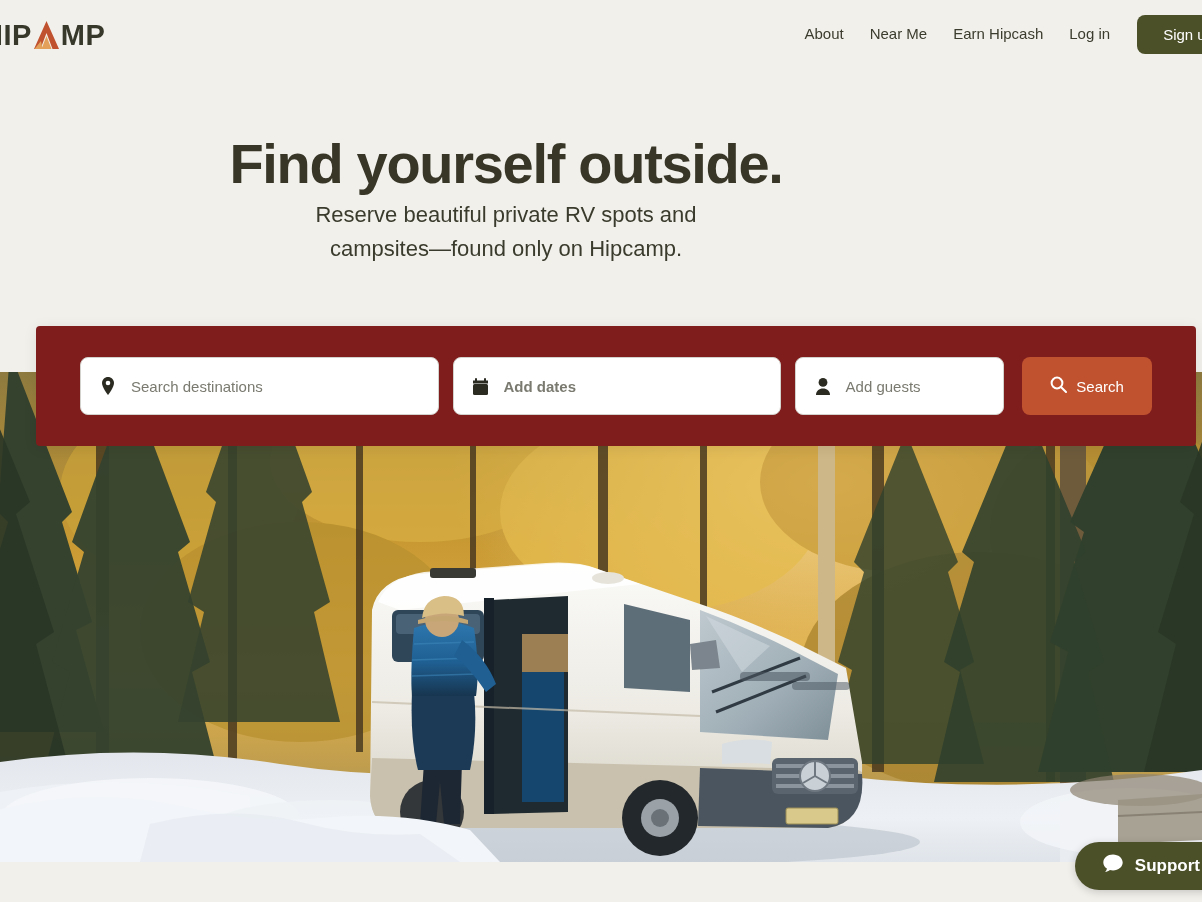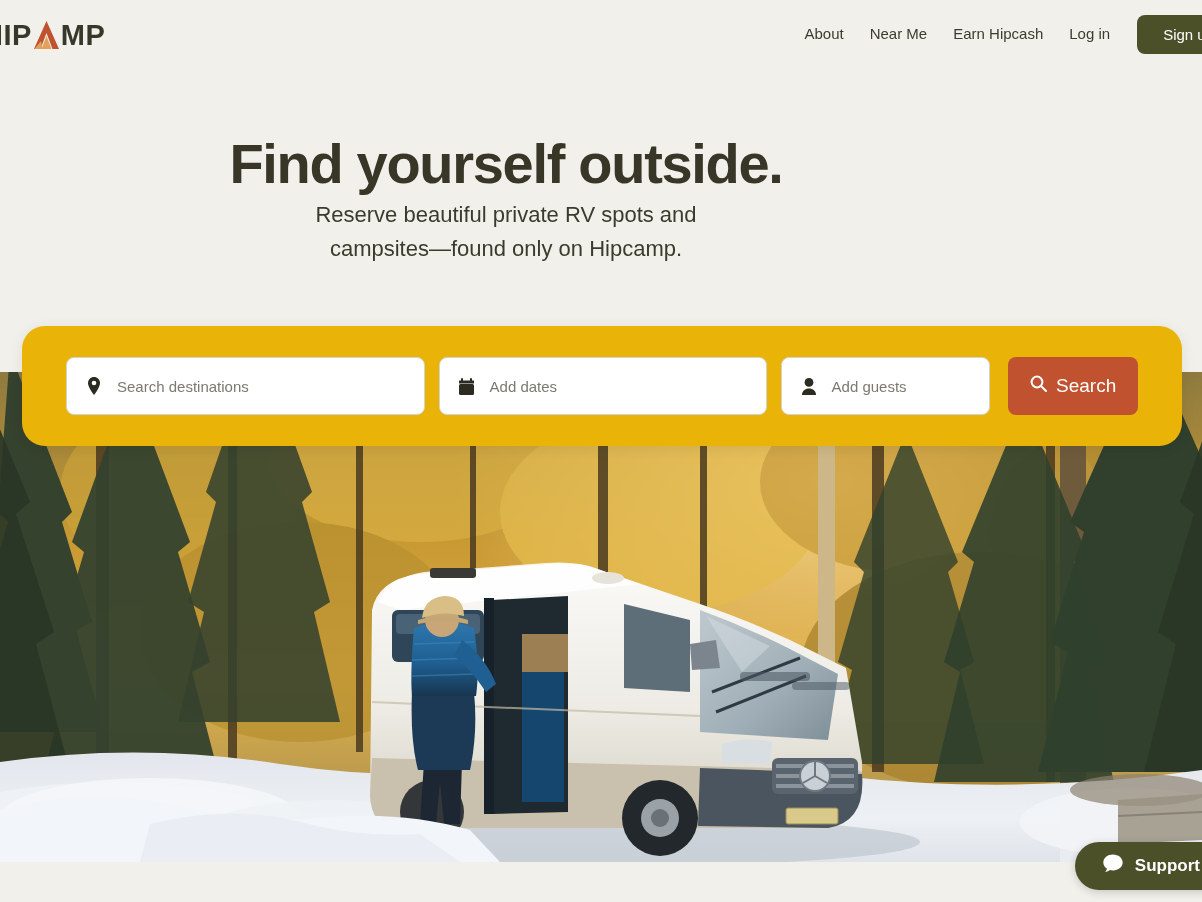--- a/index.html
+++ b/index.html
@@ -120,45 +120,45 @@
     overflow: hidden;
     z-index: 5;
     background: #2A2A1E;
   }
   .hero-image svg { display: block; width: 1202px; height: 490px; }
 
   
   .search-card {
     position: absolute;
     top: 326px;
-    left: 22px;
+    left: 36px;
     width: 1160px;
     height: 120px;
-    background: #eab308;
-    border-radius: 23px;
+    background: #7f1d1d;
+    border-radius: 4px;
     box-shadow: 0 2px 14px rgba(0,0,0,0.08);
     z-index: 20;
     display: flex;
     align-items: center;
     padding: 0 44px;
     gap: 14px;
   }
   .sfield {
     height: 58px;
     border: 1px solid #D4D2CC;
     border-radius: 8px;
     display: flex;
     align-items: center;
     padding: 0 18px;
     gap: 14px;
     background: #fff;
     cursor: text;
   }
   .sfield.dest { width: 374px; }
-  .sfield.dates { width: 342px; }
+  .sfield.dates { width: 342px; font-weight: bold; }
   .sfield.guests { width: 218px; }
   .sfield-icon {
     width: 18px;
     height: 20px;
     flex: 0 0 18px;
     display: flex;
     align-items: center;
     justify-content: center;
     color: #2B2B22;
   }
@@ -167,21 +167,21 @@
     color: #7A7A70;
     white-space: nowrap;
   }
   .search-btn {
     width: 136px;
     height: 58px;
     background: #C0522F;
     border: none;
     border-radius: 8px;
     color: #fff;
-    font-size: 19px;
+    font-size: 15px;
     display: flex;
     align-items: center;
     justify-content: center;
     gap: 9px;
     cursor: pointer;
     margin-left: 4px;
     font-family: "Liberation Sans", sans-serif;
   }
 
   

